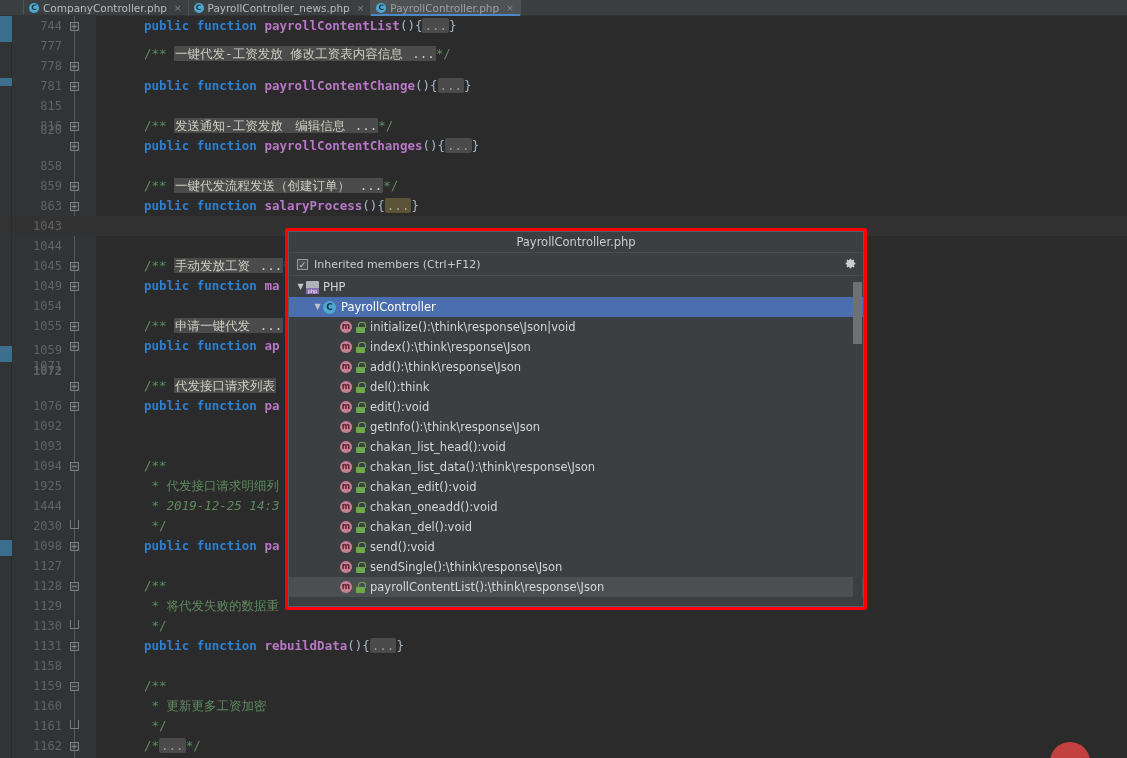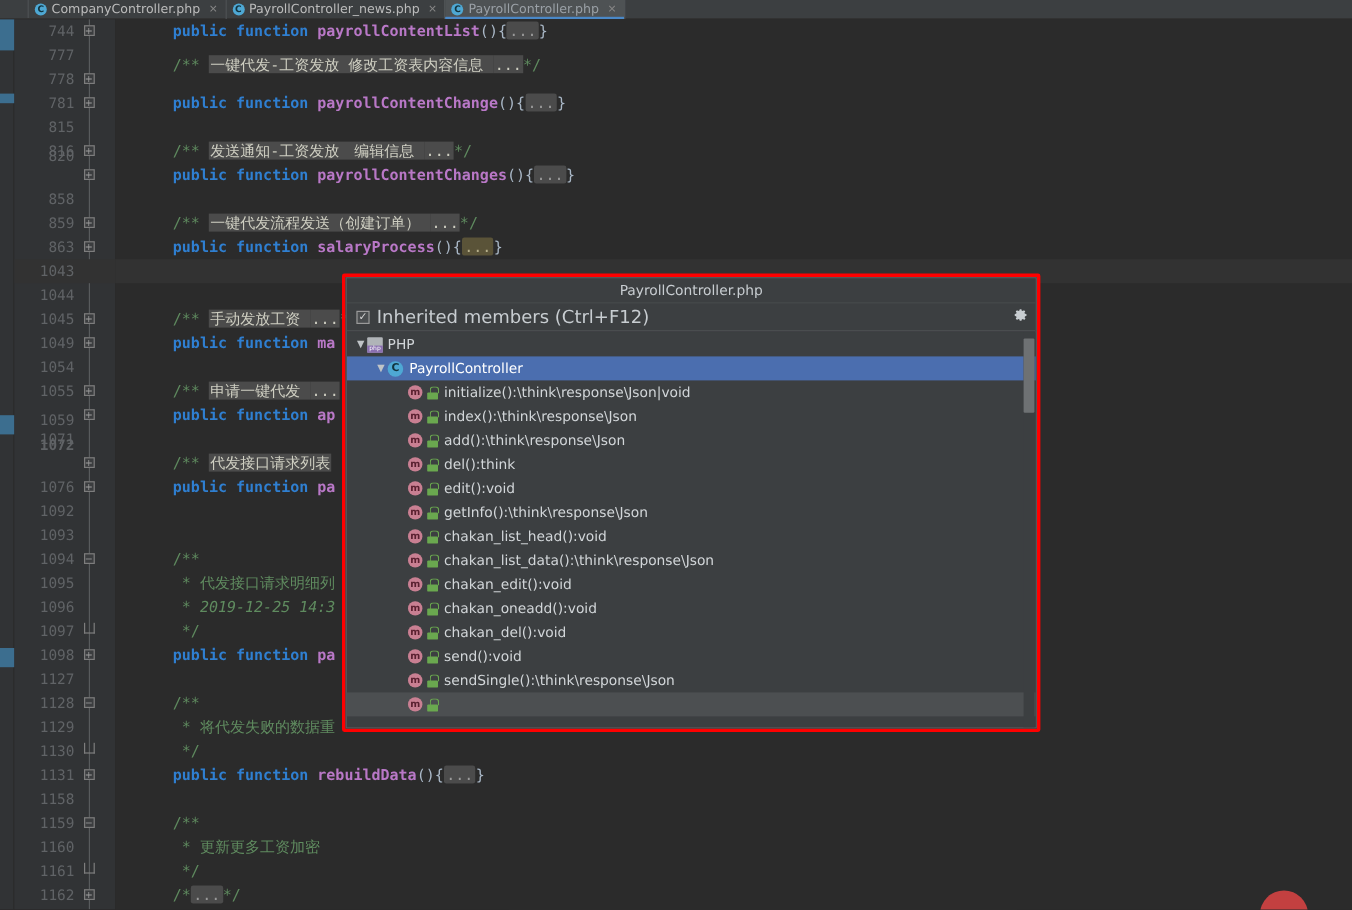--- a/index.html
+++ b/index.html
@@ -106,21 +106,21 @@
   .popup-toolbar {
     height: 23px; display: flex; align-items: center;
     padding: 0 6px 0 8px; background: #3c3f41;
     border-bottom: 1px solid #4a4d4f;
   }
   .chk {
     width: 11px; height: 11px; border: 1px solid #9a9a9a; background: #4a4d4f;
     color: #d6d6d6; font-size: 9px; line-height: 10px; text-align: center;
     flex: none; margin-right: 6px;
   }
-  .chk-label { font-size: 15px; color: #c8cdd1; }
+  .chk-label { font-size: 11px; color: #c8cdd1; }
   .gear {
     margin-left: auto; color: #c8cdd1; font-size: 13px; line-height: 1;
   }
   .tree {
     position: absolute; left: 0; top: 45px; width: 576px; height: 331px;
     background: #3c3f41; overflow: hidden;
   }
   .trow {
     position: relative; height: 20px; line-height: 20px;
     display: flex; align-items: center; font-size: 11.5px; color: #d2d6d9;
@@ -238,23 +238,23 @@
           <div class="fold" style="top: 320px;"><span class="foldbox">+</span></div>
           <div class="lnum" style="top: 340px;">1071</div>
           <div class="lnum" style="top: 345px; font-weight: bold;">1072</div>
           <div class="fold" style="top: 360px;"><span class="foldbox">+</span></div>
           <div class="lnum" style="top: 380px;">1076</div>
           <div class="fold" style="top: 380px;"><span class="foldbox">+</span></div>
           <div class="lnum" style="top: 400px;">1092</div>
           <div class="lnum" style="top: 420px;">1093</div>
           <div class="lnum" style="top: 440px;">1094</div>
           <div class="fold" style="top: 440px;"><span class="foldbox">−</span></div>
-          <div class="lnum" style="top: 460px;">1095</div>
-          <div class="lnum" style="top: 480px;">1096</div>
-          <div class="lnum" style="top: 500px;">1097</div>
+          <div class="lnum" style="top: 460px;">1925</div>
+          <div class="lnum" style="top: 480px;">1444</div>
+          <div class="lnum" style="top: 500px;">2030</div>
           <div class="fold" style="top: 500px;"><span style="display:inline-block;width:9px;height:9px;border:1px solid #7d7d7d;border-top:none;"></span></div>
           <div class="lnum" style="top: 520px;">1098</div>
           <div class="fold" style="top: 520px;"><span class="foldbox">+</span></div>
           <div class="lnum" style="top: 540px;">1127</div>
           <div class="lnum" style="top: 560px;">1128</div>
           <div class="fold" style="top: 560px;"><span class="foldbox">−</span></div>
           <div class="lnum" style="top: 580px;">1129</div>
           <div class="lnum" style="top: 600px;">1130</div>
           <div class="fold" style="top: 600px;"><span style="display:inline-block;width:9px;height:9px;border:1px solid #7d7d7d;border-top:none;"></span></div>
           <div class="lnum" style="top: 620px;">1131</div>
@@ -416,20 +416,21 @@
           <div class="trow" style="padding-left: 40px;">
             <span class="arrow"></span>
             <span class="icon-method">m</span>
             <span class="icon-public"></span>
             <span>sendSingle():\think\response\Json</span>
           </div>
           <div class="trow partial" style="padding-left: 40px;">
             <span class="arrow"></span>
             <span class="icon-method">m</span>
             <span class="icon-public"></span>
+            <span>payrollContentList():\think\response\Json</span>
           </div>
         </div>
     </div>
     <div class="pscroll-track"></div>
     <div class="pscroll-thumb" style="top:50px;height:62px;"></div>
   </div>
 
   <div class="red-dot"></div>
 </div>
 

